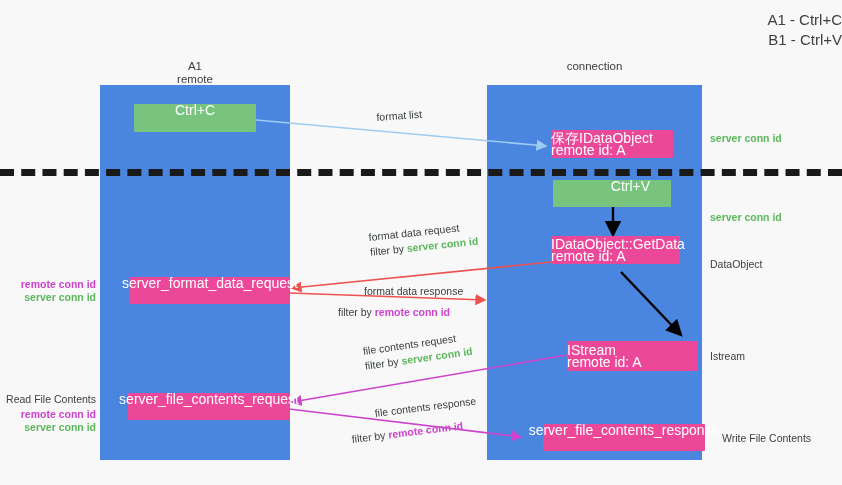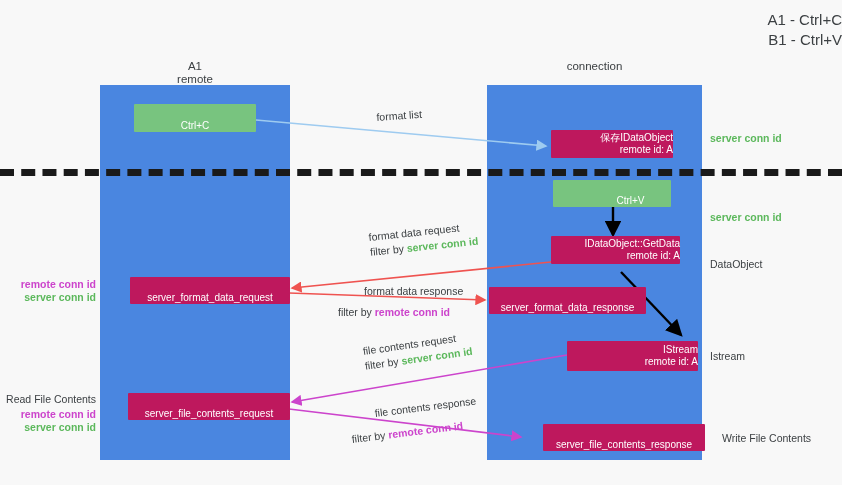--- a/index.html
+++ b/index.html
@@ -19,26 +19,26 @@
 
   .colhead{
     position:absolute;text-align:center;font-size:11.5px;
     line-height:13px;color:#3c4043;
   }
 
   .lane{position:absolute;background:#4a86e0;}
 
   .box{
     position:absolute;box-sizing:border-box;
-    display:flex;align-items:flex-end;justify-content:center;
-    text-align:center;color:#ffffff;font-size:10px;line-height:12px;
+    display:flex;align-items:flex-start;justify-content:center;
+    text-align:center;color:#ffffff;font-size:14px;line-height:12px;
     border-radius:1px;
   }
   .box.green{background:#78c47f;}
-  .box.orange{background:#be185d;}
+  .box.orange{background:#ec4899;}
 
   .note{position:absolute;font-size:10.5px;line-height:13px;color:#3c4043;}
   .note.r{text-align:right;}
   .green-t{color:#5cb85c;font-weight:bold;}
   .mag-t{color:#cc44cc;font-weight:bold;}
 
   .rot{transform-origin:left top;}
 
   .dashline{
     position:absolute;left:0;top:169px;width:842px;height:0;
@@ -115,23 +115,20 @@
 
   <div class="box orange" style="left:551px;top:236px;width:129px;height:28px;flex-direction:column;">
     <span>IDataObject::GetData</span>
     <span>remote id: A</span>
   </div>
 
   <div class="box orange" style="left:130px;top:277px;width:160px;height:27px;">
     <span>server_format_data_request</span>
   </div>
 
-  <div class="box orange" style="left:489px;top:287px;width:157px;height:27px;">
-    <span>server_format_data_response</span>
-  </div>
 
   <div class="box orange" style="left:567px;top:341px;width:131px;height:30px;flex-direction:column;">
     <span>IStream</span>
     <span>remote id: A</span>
   </div>
 
   <div class="box orange" style="left:128px;top:393px;width:162px;height:27px;">
     <span>server_file_contents_request</span>
   </div>
 

